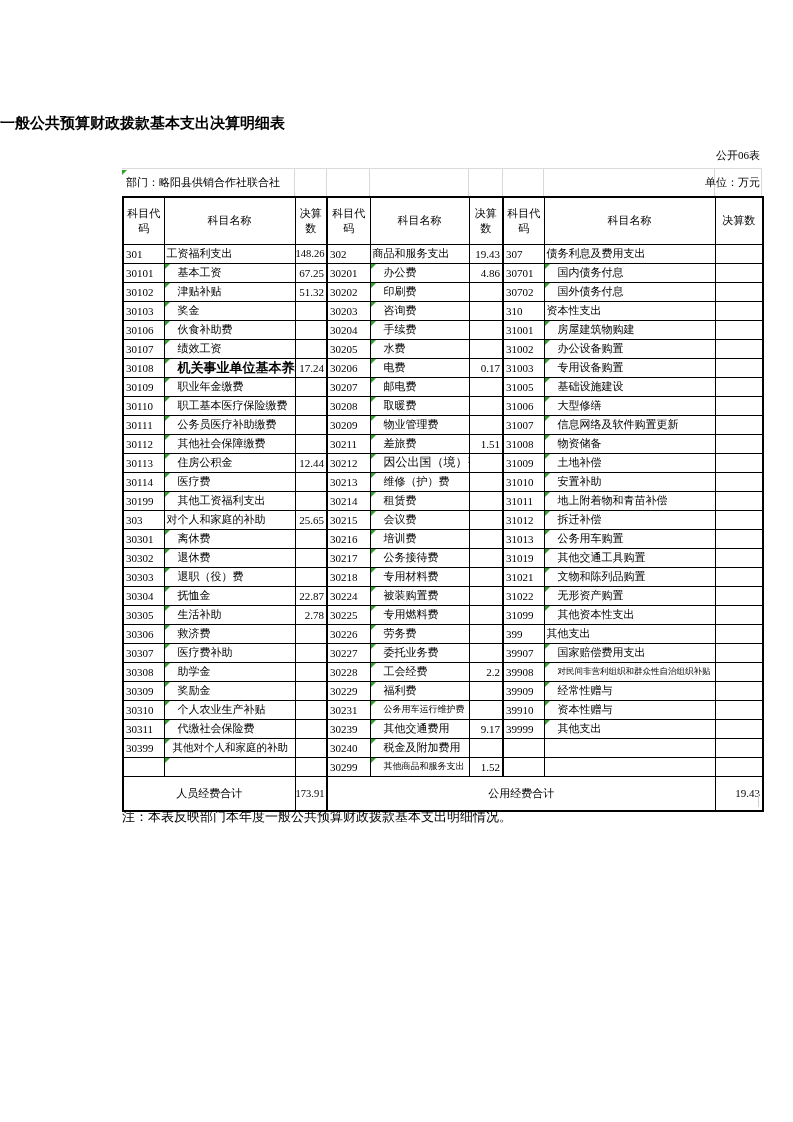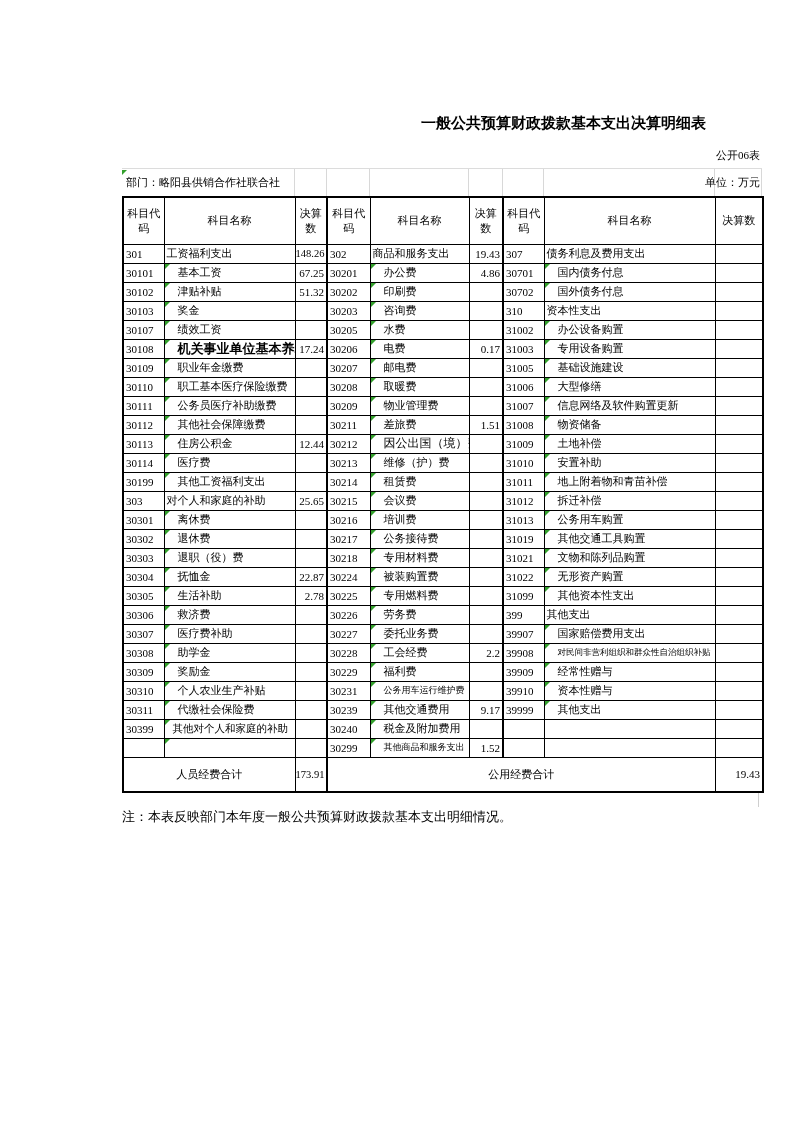--- a/index.html
+++ b/index.html
@@ -1,20 +1,20 @@
 <!DOCTYPE html>
 <html><head>
 <meta charset="utf-8">
 <style>
   * { margin:0; padding:0; box-sizing:border-box; }
   html,body { background:#ffffff; }
   body { font-family:"Liberation Serif","DejaVu Serif",serif; color:#000; }
   .page { position:relative; width:793px; height:1122px; background:#fff; overflow:hidden; }
 
-  .doc-title { position:absolute; left:0; top:114px; width:706px; text-align:right;
+  .doc-title { position:absolute; left:0; top:114px; width:706px; text-align:left;
                font-size:15px; font-weight:bold; letter-spacing:0px; }
   .form-code { position:absolute; right:33px; top:148px; font-size:11px;margin-left:48px; }
   .dept-band { position:absolute; left:122px; top:168px; width:640px; height:28px;
                border-top:1px solid #dcdcdc; }
   .dept-band .gl { position:absolute; top:0; width:1px; height:28px; background:#d8d8d8; }
   .dept-label { position:absolute; left:4px; top:6px; font-size:11px; white-space:nowrap; }
   .unit-label { position:absolute; right:2px; top:6px; font-size:11px; white-space:nowrap; }
   .corner-mark { position:absolute; width:0; height:0;
                  border-top:5px solid #33a02c; border-right:5px solid transparent; }
 
@@ -183,20 +183,46 @@
           </td>
           <td class="code tl">310</td>
           <td class="name">
             <div class="nm">资本性支出</div>
           </td>
           <td class="val">
             <div class="vw"></div>
           </td>
         </tr>
         <tr>
+          <td class="code">30106</td>
+          <td class="name">
+            <span class="mark"></span>
+            <div class="nm ind">伙食补助费</div>
+          </td>
+          <td class="val">
+            <div class="vw"></div>
+          </td>
+          <td class="code tl">30204</td>
+          <td class="name">
+            <span class="mark"></span>
+            <div class="nm ind">手续费</div>
+          </td>
+          <td class="val">
+            <div class="vw"></div>
+          </td>
+          <td class="code tl">31001</td>
+          <td class="name">
+            <span class="mark"></span>
+            <div class="nm ind">房屋建筑物购建</div>
+          </td>
+          <td class="val">
+            <div class="vw"></div>
+          </td>
+        </tr>
+        <tr>
           <td class="code">30107</td>
           <td class="name">
             <span class="mark"></span>
             <div class="nm ind">绩效工资</div>
           </td>
           <td class="val">
             <div class="vw"></div>
           </td>
           <td class="code tl">30205</td>
           <td class="name">

